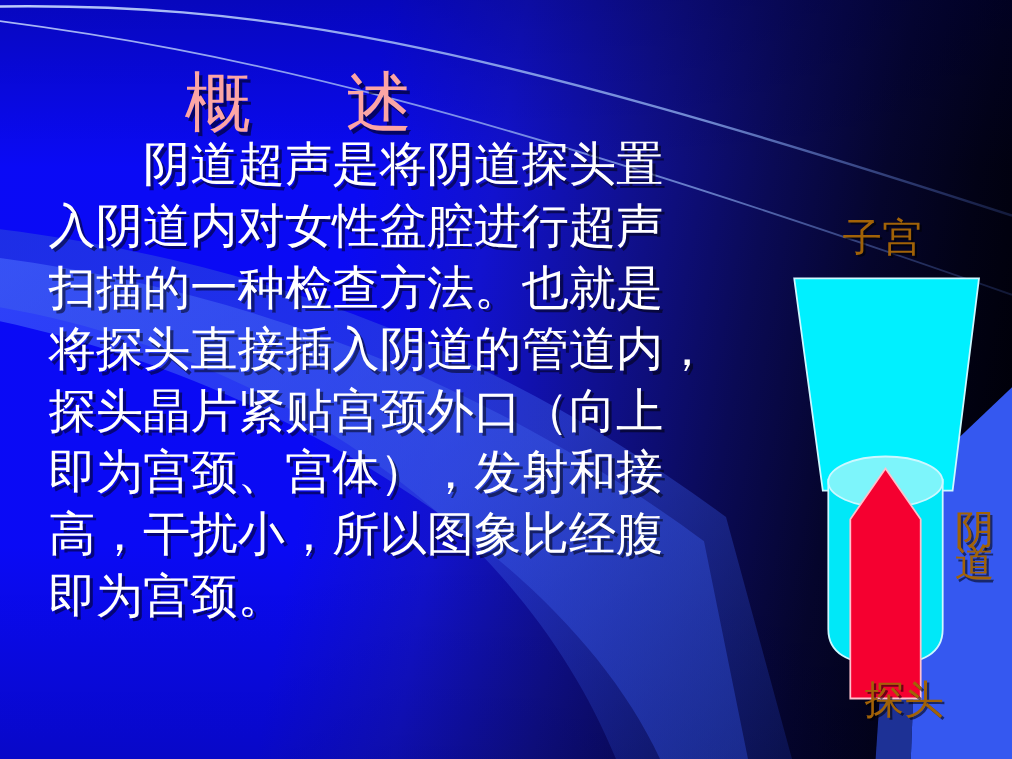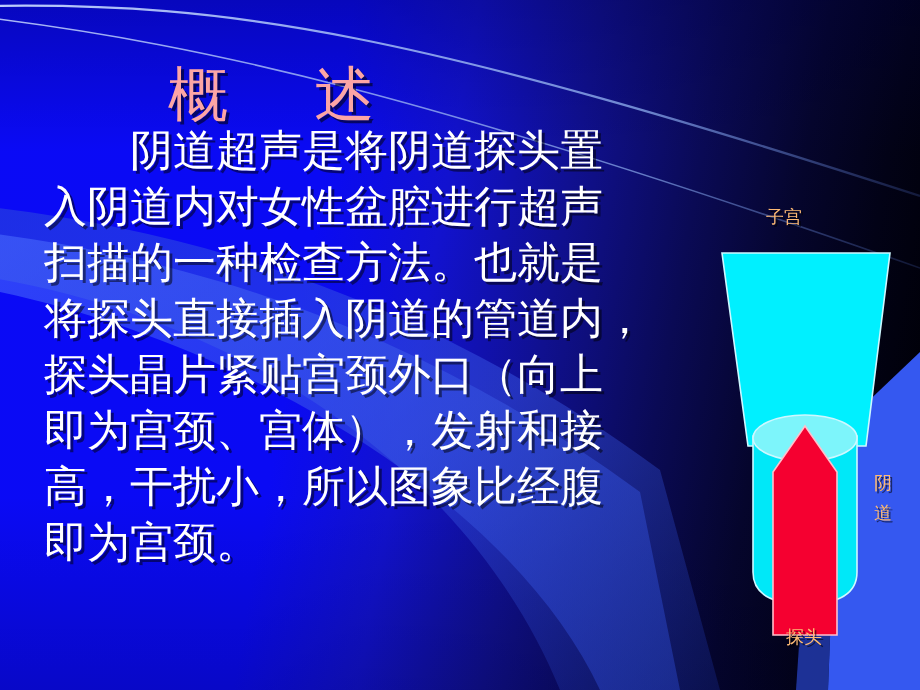--- a/index.html
+++ b/index.html
@@ -83,22 +83,22 @@
   
   .diagram {
     position: absolute;
     left: 690px;
     top: 180px;
     width: 230px;
     height: 510px;
   }
   .diag-label {
     position: absolute;
-    color: #fdba74;
-    font-size: 18px;
+    color: #a16207;
+    font-size: 36px;
     line-height: 30px;
     text-shadow: 2px 2px 0px rgba(0,0,0,0.55);
     white-space: pre;
   }
   .label-uterus { left: 76px; top: 22px; }
   .label-vagina { left: 178px; top: 288px; width: 30px; text-align: center; }
   .label-probe  { left: 96px;  top: 442px; }
 </style>
 </head>
 <body>

